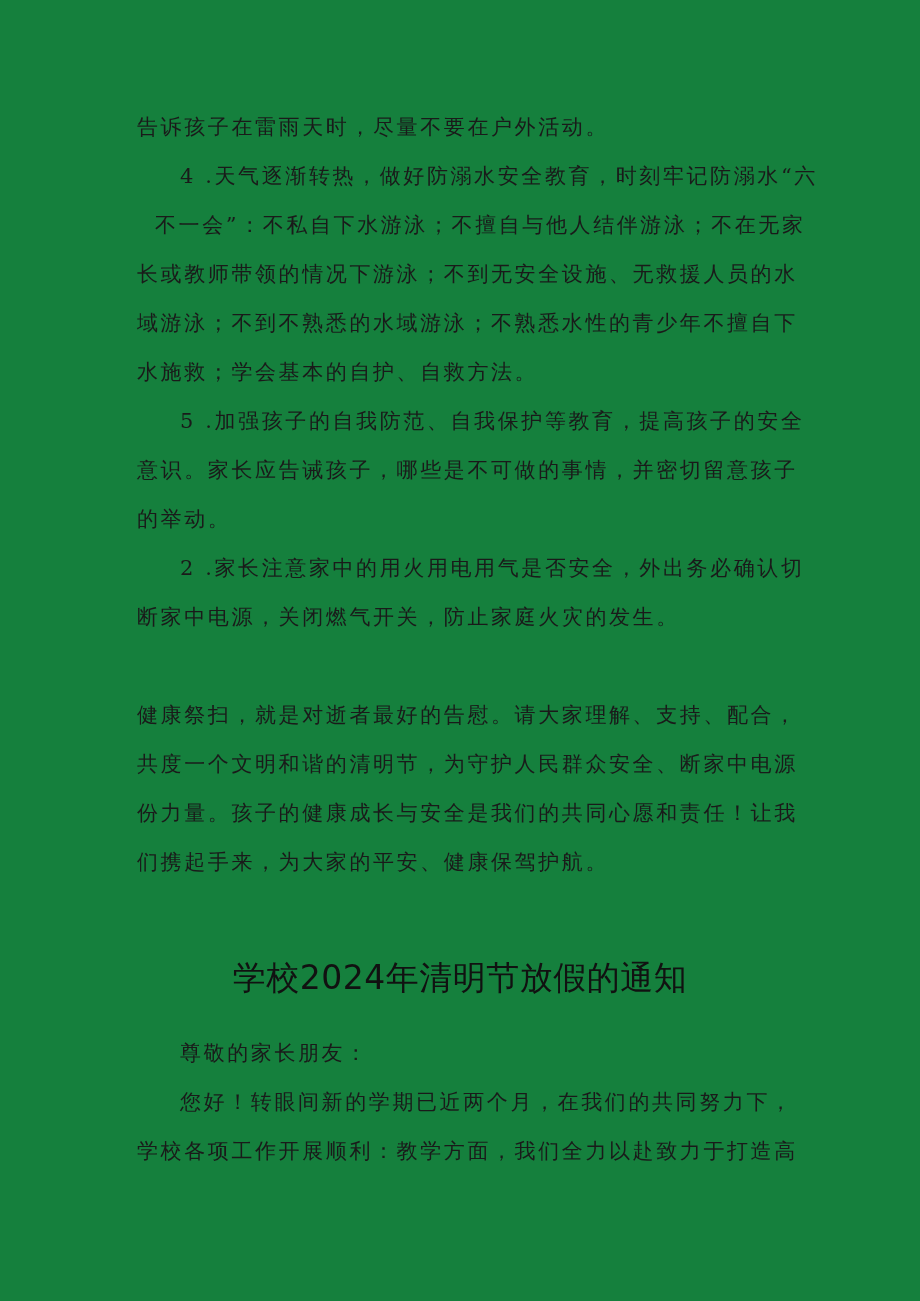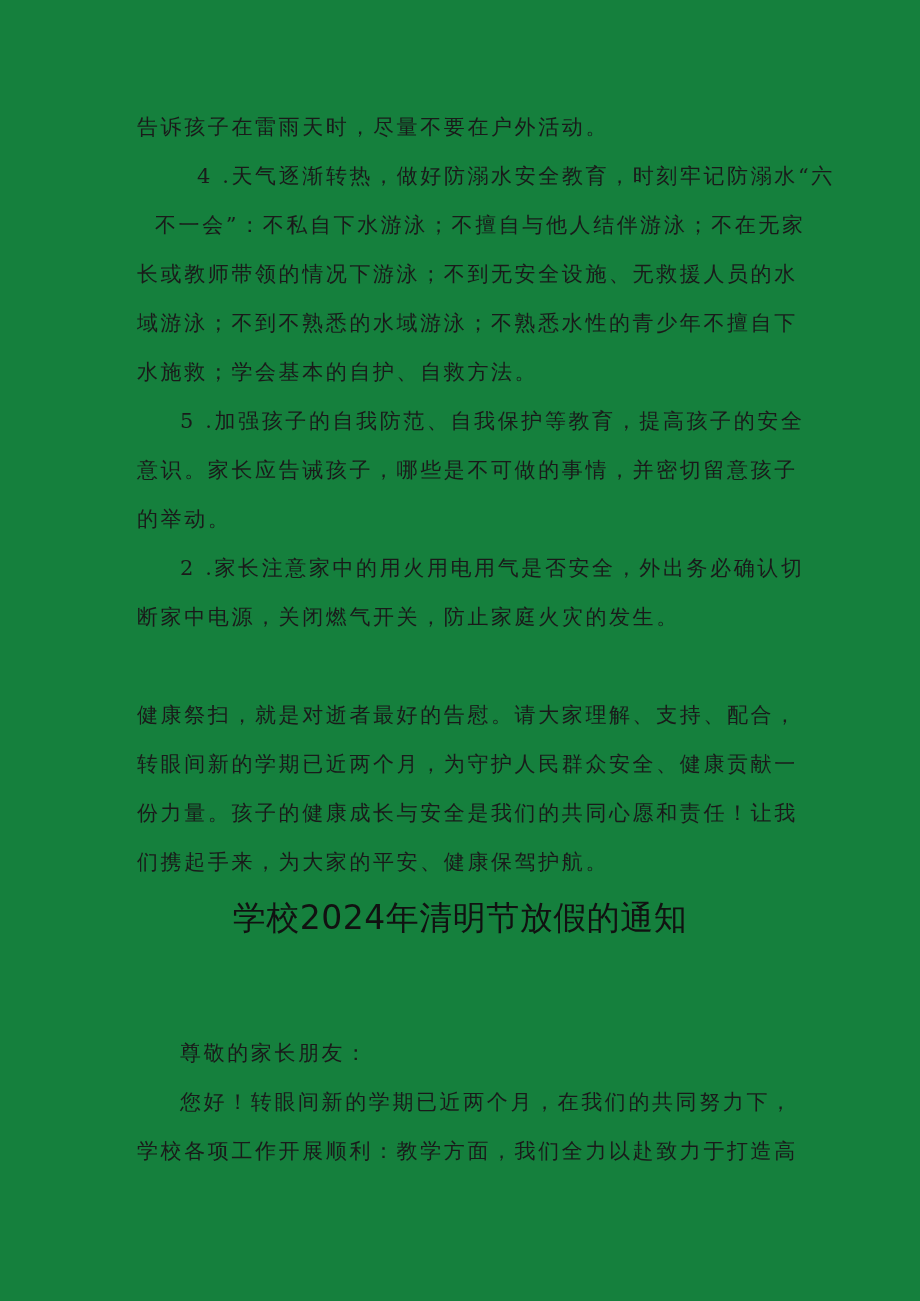--- a/index.html
+++ b/index.html
@@ -32,49 +32,49 @@
       white-space: nowrap;
       letter-spacing: 2.6px;
       color: #1a1a1a;
     }
     .indent { left: 180px; }
     .title {
       position: absolute;
       left: 0;
       width: 920px;
       text-align: center;
-      top: 898px;
+      top: 958px;
       font-family: "DejaVu Sans", "Liberation Sans", sans-serif;
       font-size: 33px;
       line-height: 40px;
       color: #111111;
       letter-spacing: 0.5px;
     }
   </style>
 </head>
 <body>
 
 <div class="page">
 
   <div class="line" style="top:112px;">告诉孩子在雷雨天时，尽量不要在户外活动。</div>
-  <div class="line indent" style="top:161px;margin-left:17px;">4 .天气逐渐转热，做好防溺水安全教育，时刻牢记防溺水“六</div>
+  <div class="line indent" style="top:161px;">4 .天气逐渐转热，做好防溺水安全教育，时刻牢记防溺水“六</div>
   <div class="line" style="top:210px;margin-left:18px;">不一会”：不私自下水游泳；不擅自与他人结伴游泳；不在无家</div>
   <div class="line" style="top:259px;">长或教师带领的情况下游泳；不到无安全设施、无救援人员的水</div>
   <div class="line" style="top:357px;">水施救；学会基本的自护、自救方法。</div>
   <div class="line" style="top:308px;">域游泳；不到不熟悉的水域游泳；不熟悉水性的青少年不擅自下</div>
 
   <div class="line indent" style="top:406px;">5 .加强孩子的自我防范、自我保护等教育，提高孩子的安全</div>
   <div class="line" style="top:455px;">意识。家长应告诫孩子，哪些是不可做的事情，并密切留意孩子</div>
   <div class="line" style="top:504px;">的举动。</div>
 
   <div class="line indent" style="top:553px;">2 .家长注意家中的用火用电用气是否安全，外出务必确认切</div>
   <div class="line" style="top:602px;">断家中电源，关闭燃气开关，防止家庭火灾的发生。</div>
 
   <div class="line" style="top:700px;">健康祭扫，就是对逝者最好的告慰。请大家理解、支持、配合，</div>
-  <div class="line" style="top:749px;">转眼间新的学期已近两个月，为守护人民群众安全、健康贡献一</div>
+  <div class="line" style="top:749px;">共度一个文明和谐的清明节，为守护人民群众安全、断家中电源</div>
   <div class="line" style="top:798px;">份力量。孩子的健康成长与安全是我们的共同心愿和责任！让我</div>
   <div class="line" style="top:847px;">们携起手来，为大家的平安、健康保驾护航。</div>
 
   <div class="title">学校2024年清明节放假的通知</div>
 
   <div class="line indent" style="top:1038px;">尊敬的家长朋友：</div>
   <div class="line indent" style="top:1087px;">您好！转眼间新的学期已近两个月，在我们的共同努力下，</div>
   <div class="line" style="top:1136px;">学校各项工作开展顺利：教学方面，我们全力以赴致力于打造高</div>
 
 </div>

